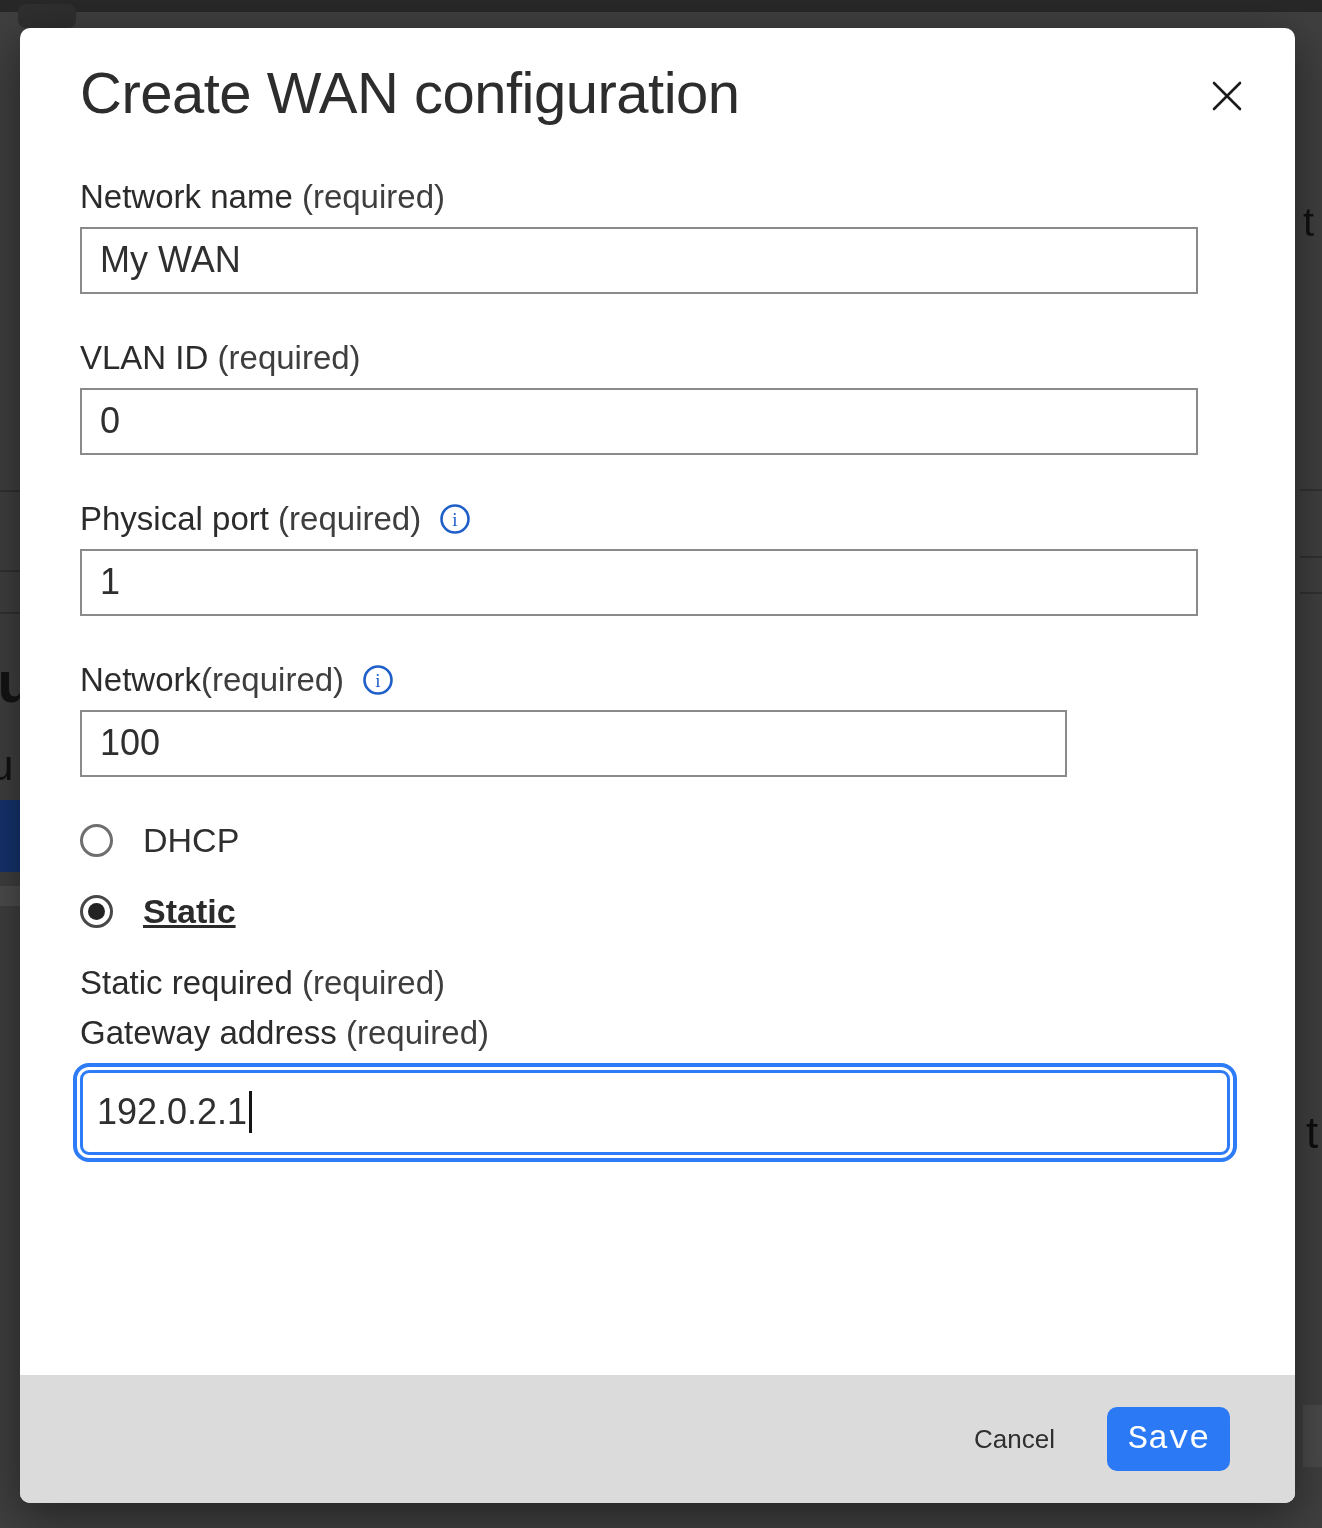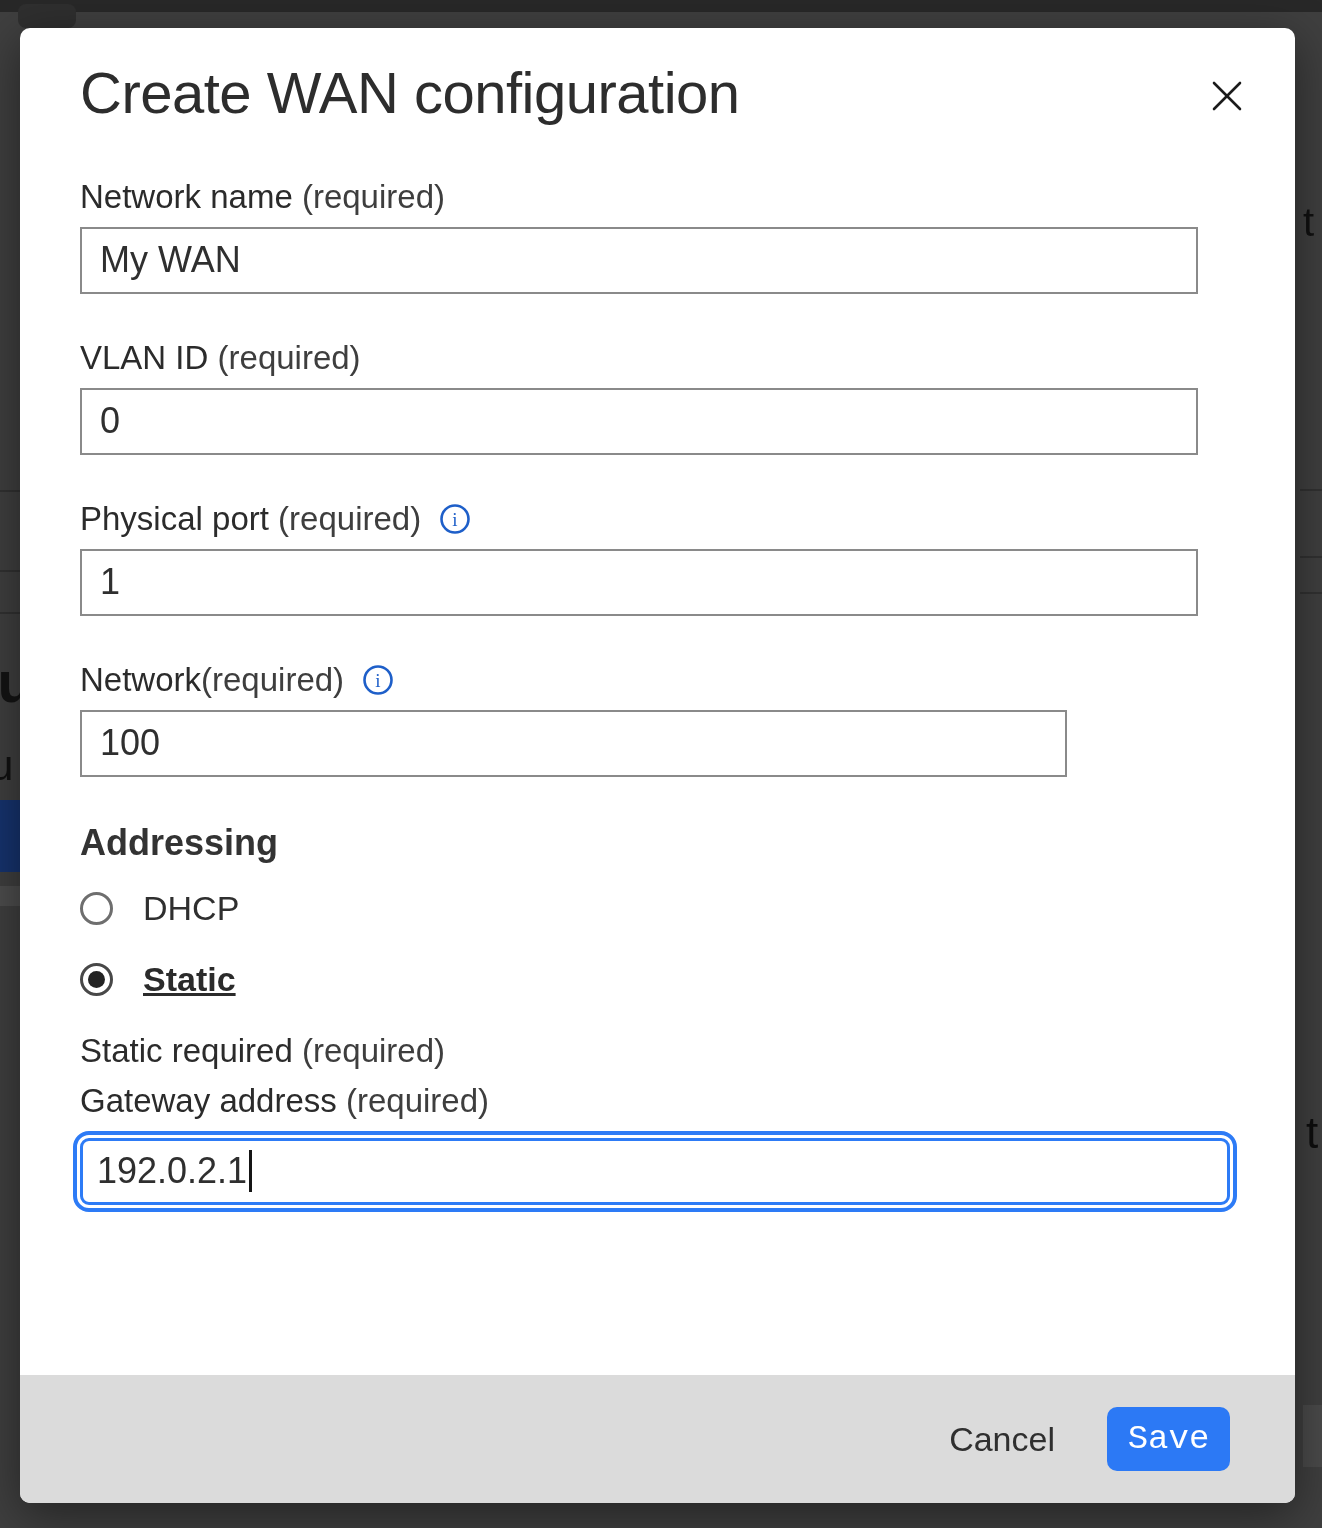--- a/index.html
+++ b/index.html
@@ -92,21 +92,21 @@
 
   .focus-wrap {
     margin-left: -7px;
     width: 1164px;
     border: 4px solid #2d7bf6;
     border-radius: 16px;
     padding: 3px;
     background: #fff;
   }
   .focus-inner {
-    width: 100%; height: 67px;
+    width: 100%; height: 85px;
     border: 3px solid #2d7bf6; border-radius: 9px;
     display: flex; align-items: center;
     padding: 0 14px;
     font-size: 36px; color: #2f2f2f;
     background: #fff;
     cursor: text;
   }
   .text-cursor {
     display: inline-block; width: 0; height: 42px;
     border-left: 3px solid #151515;
@@ -117,21 +117,21 @@
     position: absolute; left: 0; right: 0; bottom: 0;
     height: 128px;
     background: #dbdbdb;
     border-radius: 0 0 10px 10px;
     display: flex; align-items: center; justify-content: flex-end;
     padding-right: 65px; gap: 48px;
   }
   .cancel-btn {
     background: none; border: none;
     font-family: "Liberation Sans", sans-serif;
-    font-size: 34px; color: #2f2f2f;
+    font-size: 26px; color: #2f2f2f;
     cursor: pointer; padding: 8px 4px;
   }
   .save-btn {
     width: 123px; height: 64px;
     background: #2c79f5; border: none; border-radius: 10px;
     font-family: Liberation Mono, monospace;
     font-size: 34px; color: #ffffff;
     cursor: pointer;
   }
 </style>
@@ -177,21 +177,20 @@
           <text x="16" y="23" text-anchor="middle" font-family="Liberation Serif, serif" font-size="19" fill="#1e5fc9">i</text>
         </svg></div>
     <input class="text-input" type="text" value="1" style="">
 
     <div class="label-row"><span class="label-strong">Network</span><span class="label-suffix">(required)</span><svg class="info-icon" width="32" height="32" viewBox="0 0 32 32">
           <circle cx="16" cy="16" r="13.5" fill="none" stroke="#1e5fc9" stroke-width="2.6"></circle>
           <text x="16" y="23" text-anchor="middle" font-family="Liberation Serif, serif" font-size="19" fill="#1e5fc9">i</text>
         </svg></div>
     <input class="text-input wide" type="text" value="100" style="">
 
-    <h2 class="section-heading">Addressing</h2>
 
     <div class="radio-row">
       <span class="radio-circle"></span>
       <span class="radio-label">DHCP</span>
     </div>
     <div class="radio-row selected">
       <span class="radio-circle">
           <span class="radio-dot"></span>
         </span>
       <span class="radio-label">Static</span>

